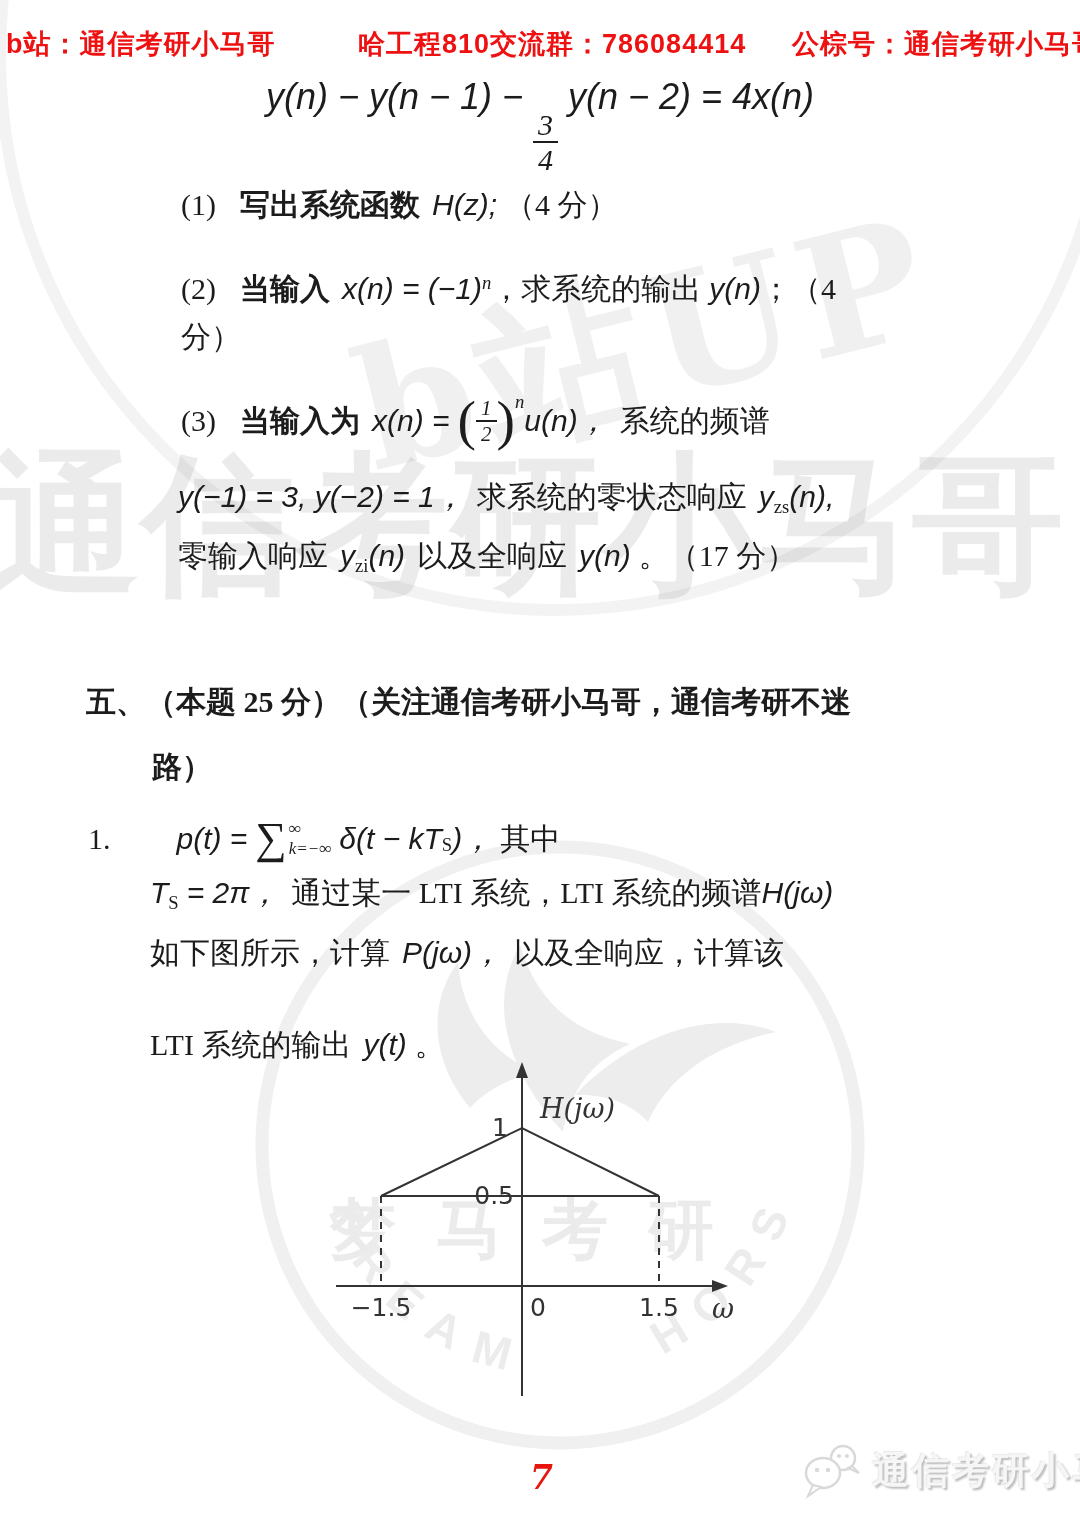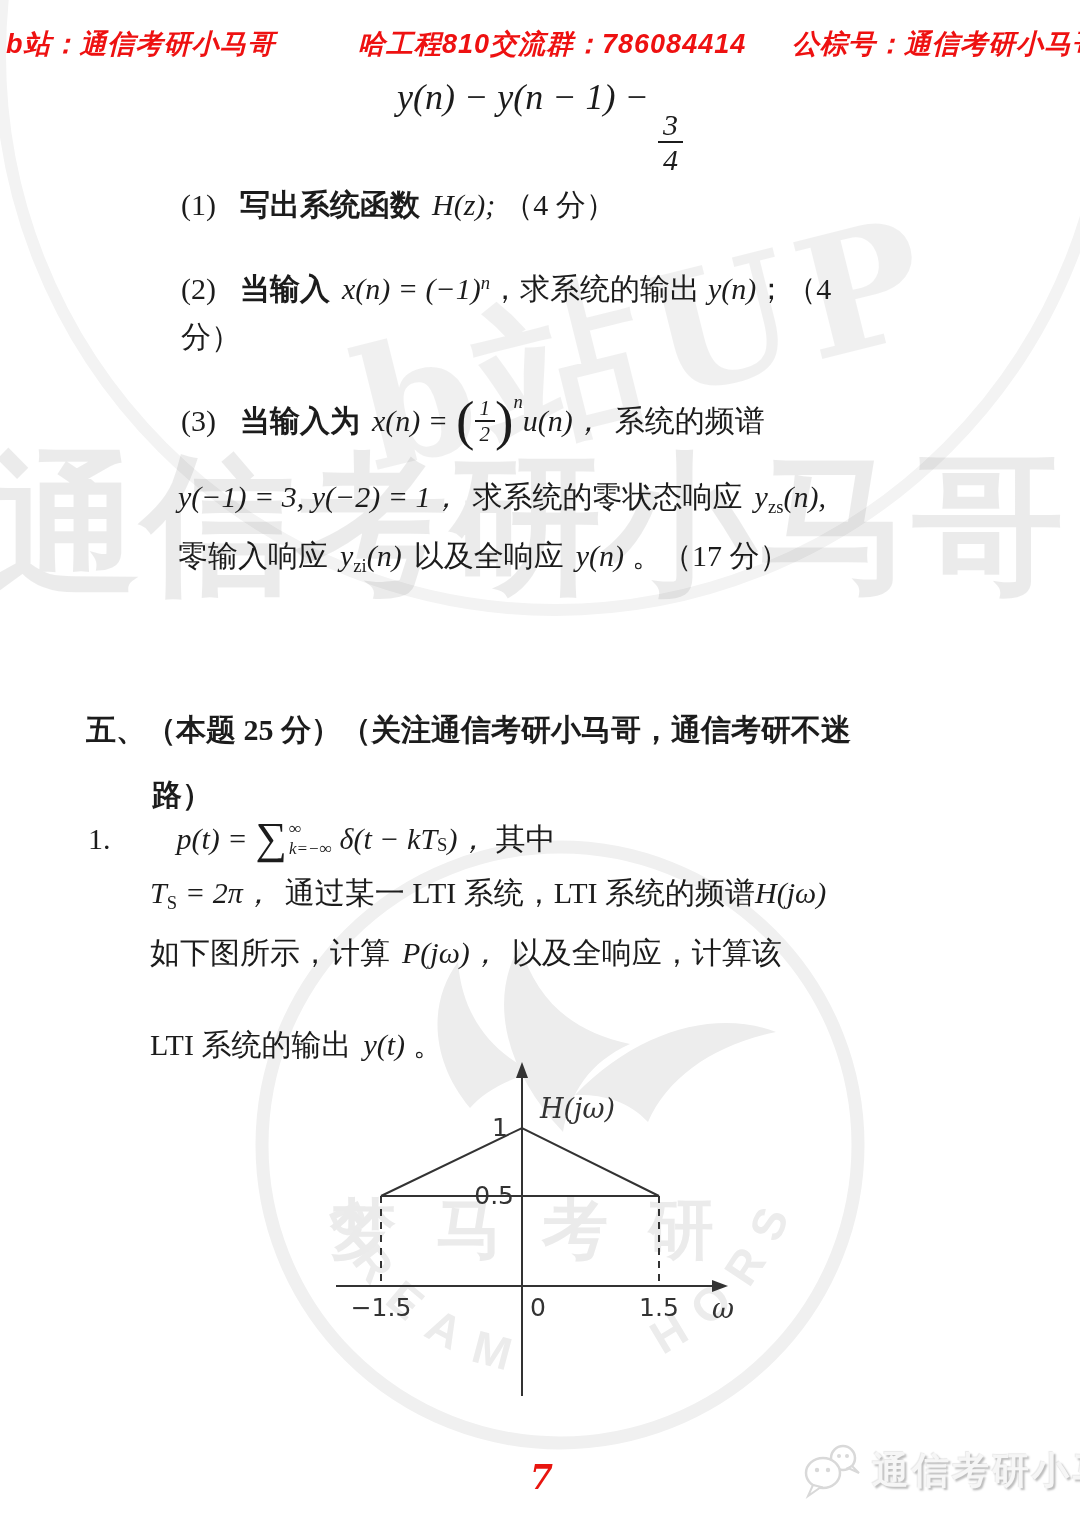--- a/index.html
+++ b/index.html
@@ -4,27 +4,27 @@
 <style>
   html,body{margin:0;padding:0;}
   body{
     width:1080px;height:1523px;position:relative;background:#ffffff;
     font-family:"Liberation Serif","DejaVu Serif",serif;color:#1c1c1c;overflow:hidden;
   }
   .abs{position:absolute;}
   
   .hdr{
     font-family:"Liberation Sans","DejaVu Sans",sans-serif;
-    font-weight:800;font-size:27px;color:#ee1111;white-space:nowrap;letter-spacing:1px;font-style:italic;
+    font-weight:800;font-size:27px;color:#ee1111;white-space:nowrap;letter-spacing:1px;
   }
   
   .line{font-size:30px;white-space:nowrap;line-height:1.25;}
   .t{font-style:normal;}
-  .m{font-style:italic;font-family:Liberation Serif, serif;}
-  .bold{font-weight:bold;margin-top:28px;}
+  .m{font-style:italic;font-family:Liberation Sans, sans-serif;}
+  .bold{font-weight:bold;}
   .g8{margin-left:8px;} .g12{margin-left:12px;} .g24{margin-left:24px;font-weight:bold;}
   .sup{font-size:0.62em;position:relative;top:-0.55em;font-style:italic;}
   .ssub{font-size:0.62em;position:relative;top:0.32em;}
   
   .frac{display:inline-flex;flex-direction:column;text-align:center;vertical-align:middle;line-height:1.05;font-style:italic;}
   .fnum{border-bottom:2px solid #1c1c1c;padding:0 5px 1px;}
   .fden{padding:1px 5px 0;}
   .eqline{font-size:36px;}
   .eqline .frac{font-size:30px;vertical-align:-0.85em;}
   .bigp{font-size:1.85em;font-weight:400;font-style:normal;line-height:0.9;}
@@ -88,21 +88,21 @@
 <div class="content">
 
   <div class="abs hdr" style="left:6px;top:26px">b站：通信考研小马哥</div>
   <div class="abs hdr" style="left:358px;top:26px">哈工程810交流群：786084414</div>
   <div class="abs hdr" style="left:792px;top:26px">公棕号：通信考研小马哥</div>
 
   <div class="abs eqline" style="left:0;top:76px;width:1080px;text-align:center">
     <span class="m">y(n) − y(n − 1) − </span><span class="frac">
         <span class="fnum">3</span>
         <span class="fden">4</span>
-      </span>
+      </span><span class="m"> y(n − 2) = 4x(n)</span>
   </div>
 
   <div class="abs line" style="left:181px;top:186px">
     <span class="t">(1)</span><span class="t g24">写出系统函数</span><span class="m g12">H(z);</span><span class="t g8">（4 分）</span>
   </div>
 
   <div class="abs line" style="left:181px;top:270px">
     <span class="t">(2)</span><span class="t g24">当输入</span><span class="m g12">x(n) = (−1)</span><span class="sup">n</span><span class="t">，求系统的输出</span><span class="m g8">y(n)</span><span class="t">；（4</span>
   </div>
   <div class="abs line" style="left:181px;top:318px">

